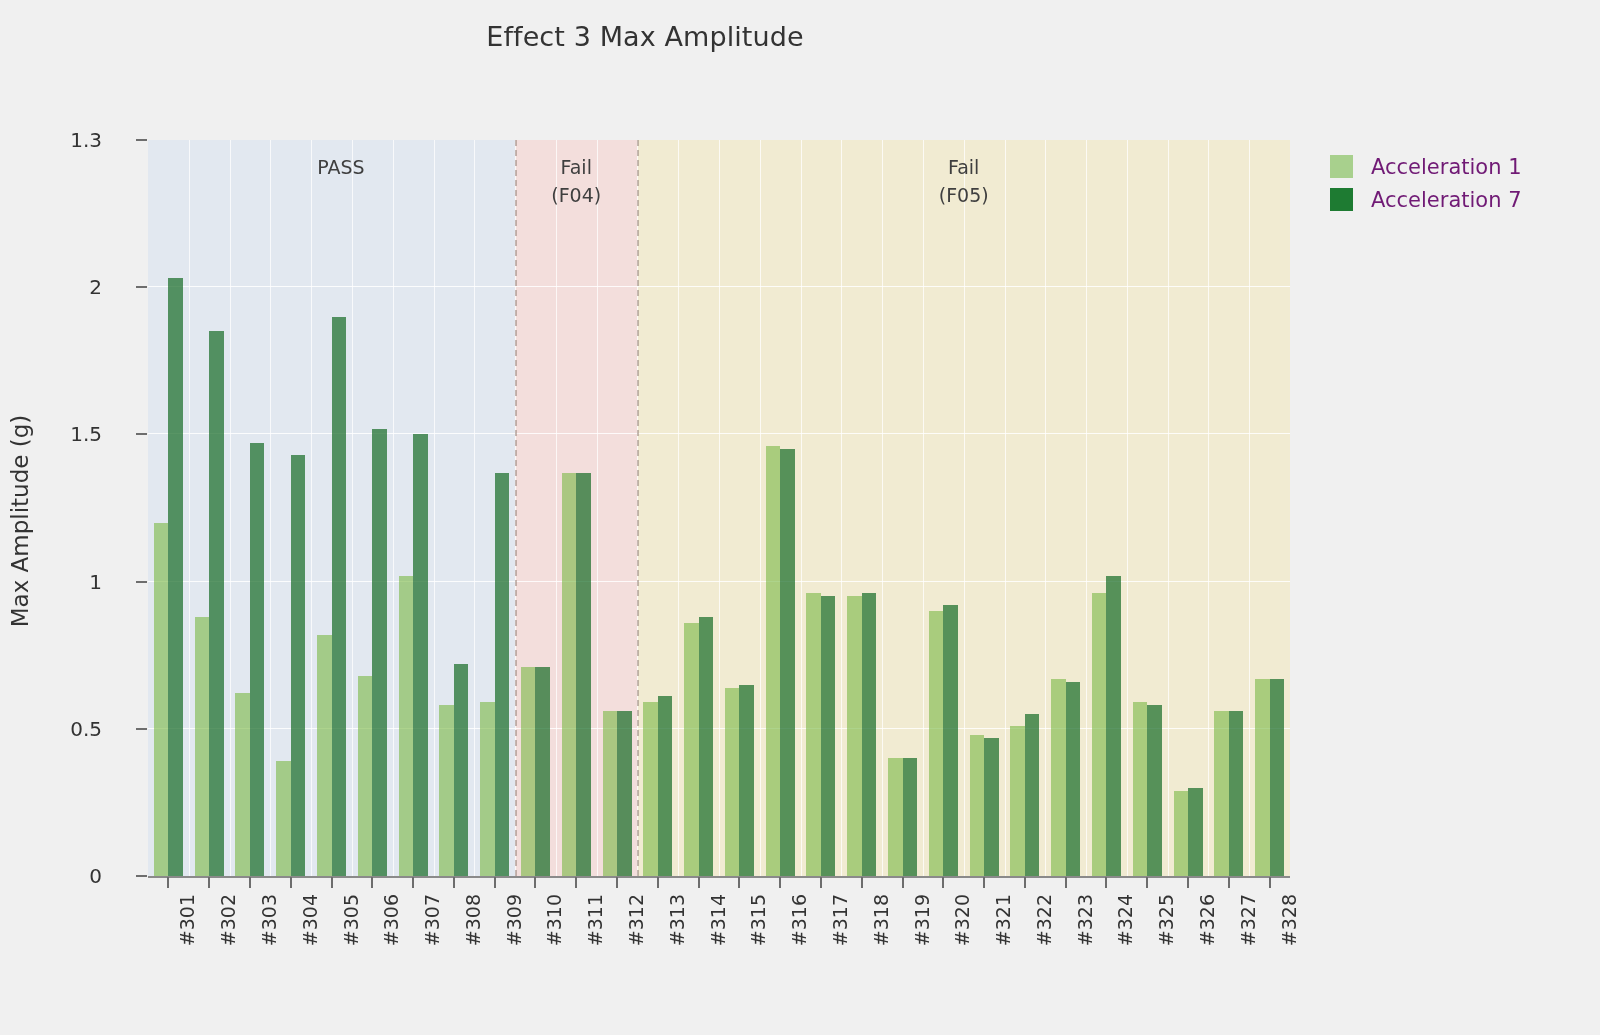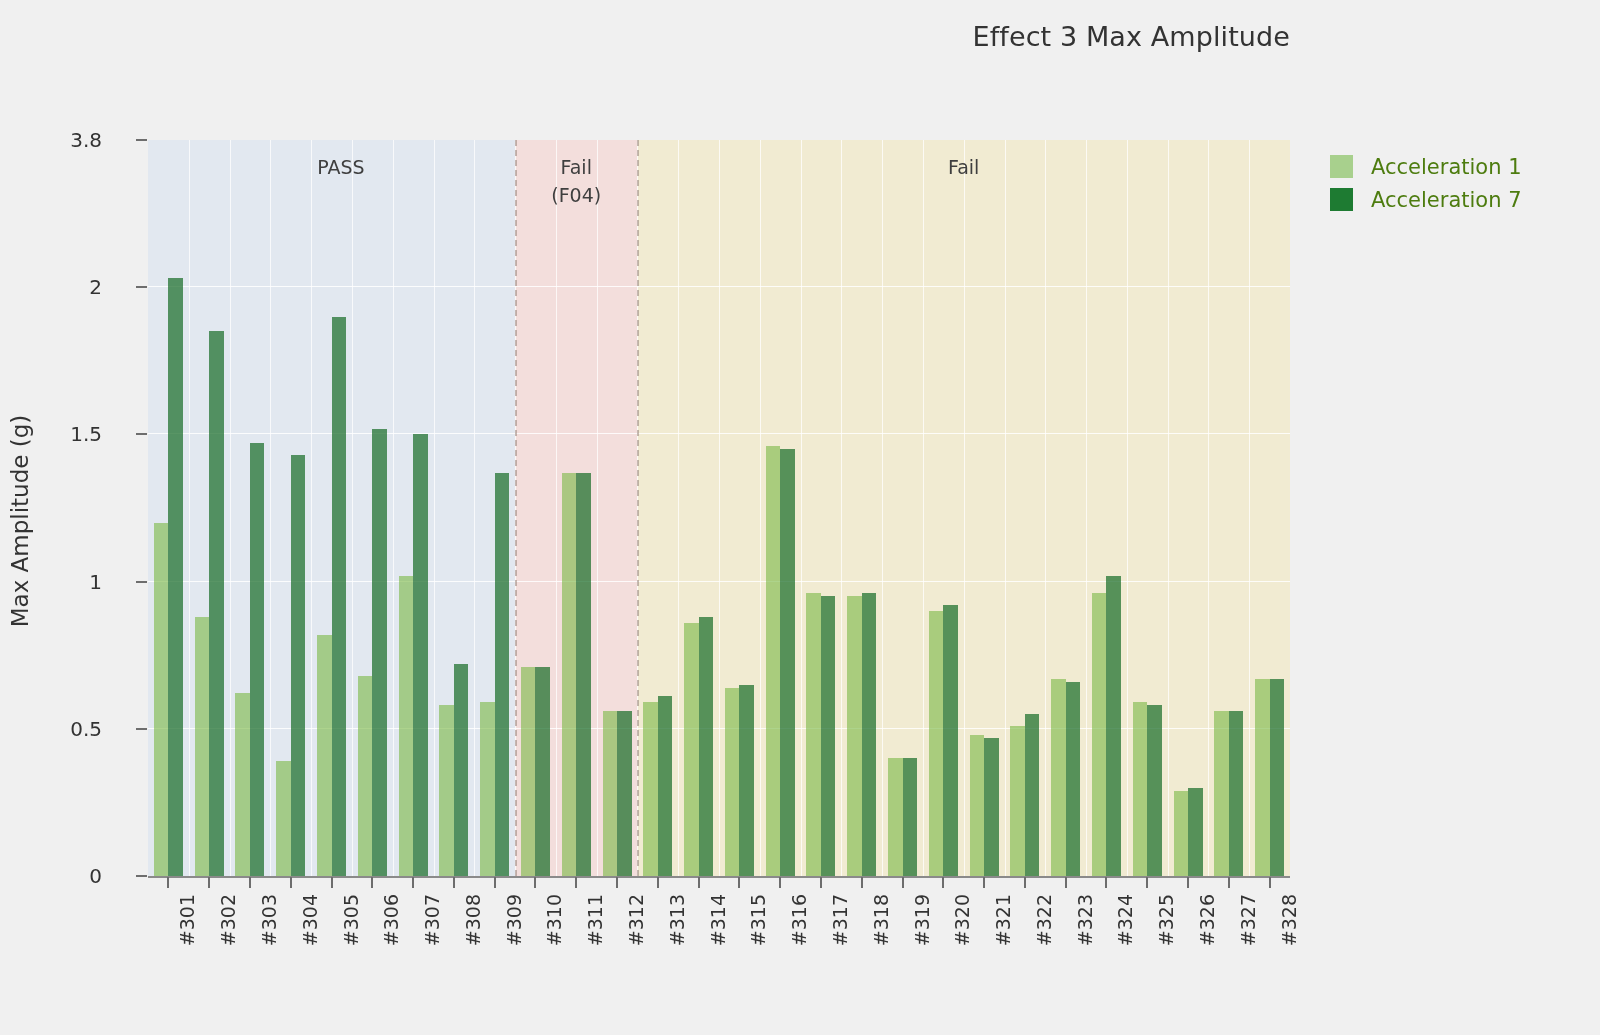--- a/index.html
+++ b/index.html
@@ -20,21 +20,21 @@
     height: 1035px;
     background: #f0f0f0;
   }
 
   
   .title-block {
     position: absolute;
     left: 0;
     top: 20px;
     width: 1290px;
-    text-align: right;
+    text-align: center;
     line-height: 1.28;
   }
   .title-line {
     font-size: 27px;
     color: #333333;
     letter-spacing: 0.1px;
   }
 
   
   .plot-area {
@@ -172,21 +172,21 @@
     height: 33px;
   }
   .legend-swatch {
     width: 23px;
     height: 23px;
     margin-right: 18px;
     flex: 0 0 auto;
   }
   .legend-text {
     font-size: 21px;
-    color: #4d7c0f;
+    color: #701a75;
     white-space: nowrap;
   }
 </style>
 </head>
 <body>
 
 <div class="figure">
 
   <div class="title-block">
     <div class="title-line">Effect 3 Max Amplitude</div>
@@ -197,21 +197,21 @@
         <div class="ytick" style="top: 876px; right: 40px;">0</div>
         <div class="ytick-dash" style="top: 876px;"></div>
         <div class="ytick" style="top: 728.8px; right: 40px;">0.5</div>
         <div class="ytick-dash" style="top: 728.8px;"></div>
         <div class="ytick" style="top: 581.6px; right: 40px;">1</div>
         <div class="ytick-dash" style="top: 581.6px;"></div>
         <div class="ytick" style="top: 434.4px; right: 40px;">1.5</div>
         <div class="ytick-dash" style="top: 434.4px;"></div>
         <div class="ytick" style="top: 287.2px; right: 40px;">2</div>
         <div class="ytick-dash" style="top: 287.2px;"></div>
-        <div class="ytick" style="top: 140px; right: 40px;">3.8</div>
+        <div class="ytick" style="top: 140px; right: 40px;">1.3</div>
         <div class="ytick-dash" style="top: 140px;"></div>
       </div>
     <div class="ylabel">Max Amplitude (g)</div>
   </div>
 
   <div class="plot-area">
     <div id="regions">
         <div class="region" style="left: 0px; width: 367.071px; background: rgb(226, 232, 240);"></div>
         <div class="region" style="left: 367.071px; width: 122.357px; background: rgb(243, 222, 220);"></div>
         <div class="region" style="left: 489.429px; width: 652.571px; background: rgb(241, 235, 210);"></div>
@@ -312,20 +312,21 @@
     <div id="region-labels">
         <div class="region-label" style="left: 0px; width: 386px;">
           <div>PASS</div>
         </div>
         <div class="region-label" style="left: 367.071px; width: 122.357px;">
           <div>Fail</div>
           <div>(F04)</div>
         </div>
         <div class="region-label" style="left: 489.429px; width: 652.571px;">
           <div>Fail</div>
+          <div>(F05)</div>
         </div>
       </div>
     <div id="dividers">
         <div class="region-divider" style="left: 367.071px;"></div>
         <div class="region-divider" style="left: 489.429px;"></div>
       </div>
   </div>
 
   <div class="axis-x-line"></div>
   <div id="xticks">

